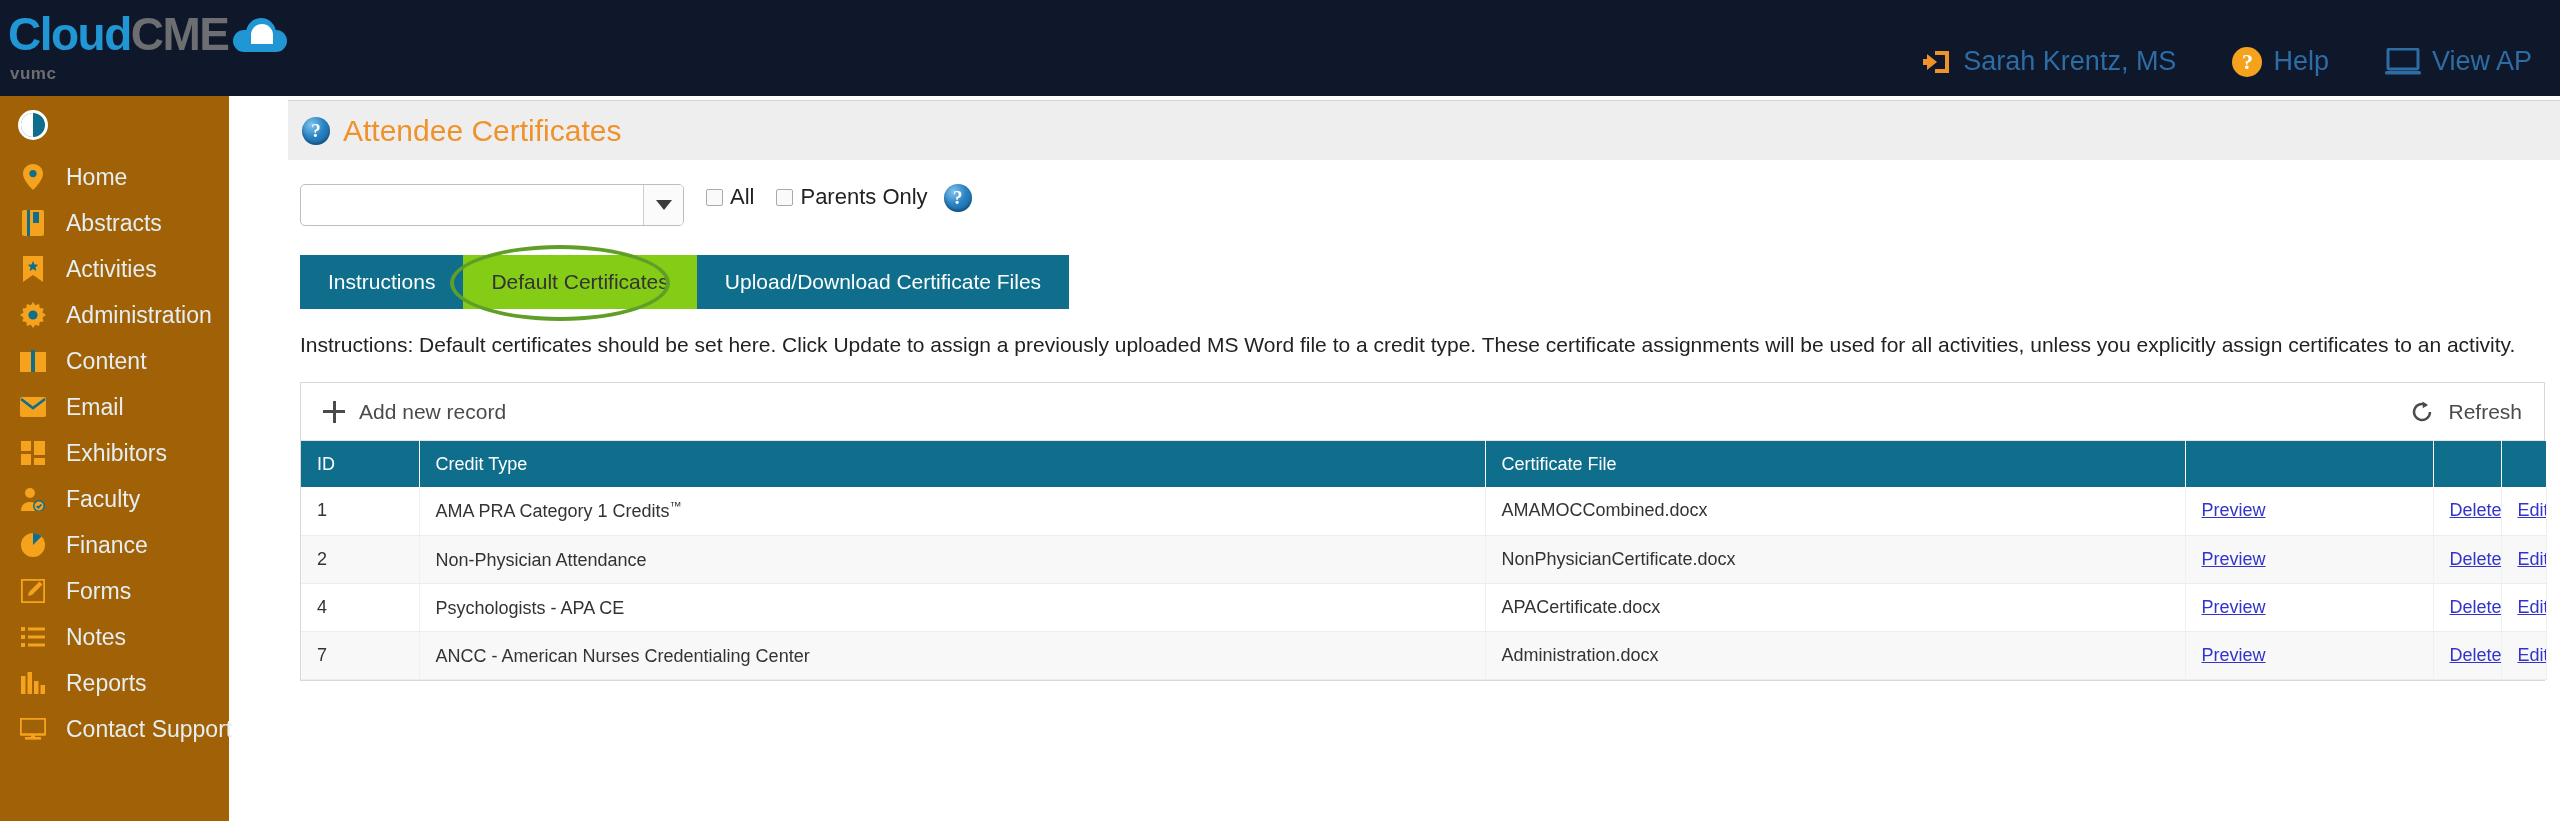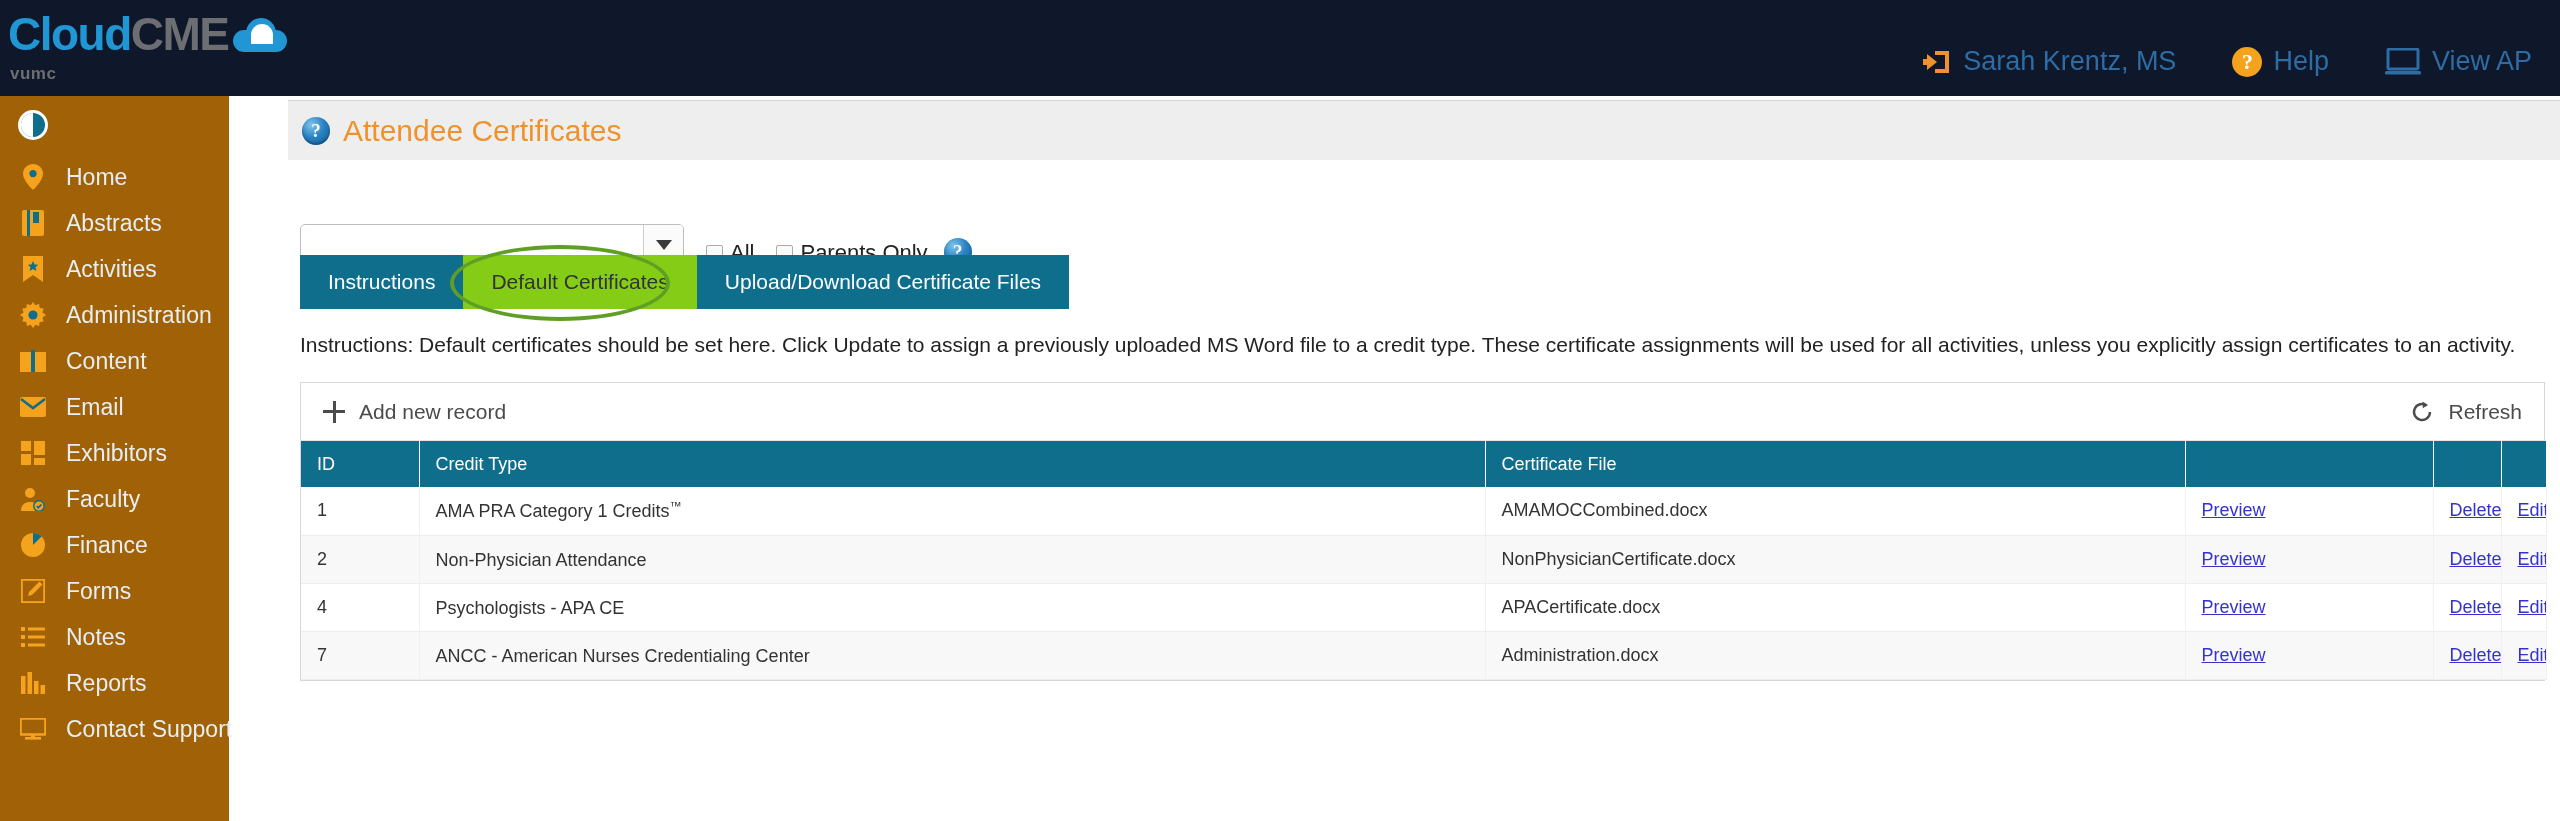--- a/index.html
+++ b/index.html
@@ -112,21 +112,21 @@
     color: #ffffff; font-size: 19px; font-weight: bold;
     display: flex; align-items: center; justify-content: center;
     font-family: "Liberation Serif", serif;
     box-shadow: inset 0 -2px 3px rgba(0,0,0,.3);
   }
   #page-title { font-size: 30px; color: #f0922b; }
 
   
   #filter-row {
     position: absolute; left: 300px; top: 184px;
-    display: flex; align-items: flex-end; gap: 10px; margin-top: 40px;
+    display: flex; align-items: flex-start; gap: 10px;
   }
   .combo {
     width: 384px; height: 42px; display: flex;
     border: 1px solid #bdbdbd; border-radius: 5px; background: #fff;
     overflow: hidden;
   }
   .combo-input {
     flex: 1; border: none; outline: none; height: 100%;
     font-size: 19px; padding: 0 9px; font-family: "Liberation Sans", sans-serif;
     background: transparent;

